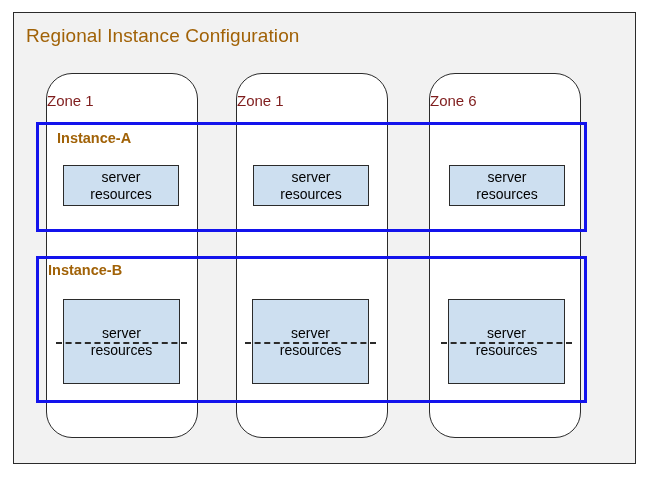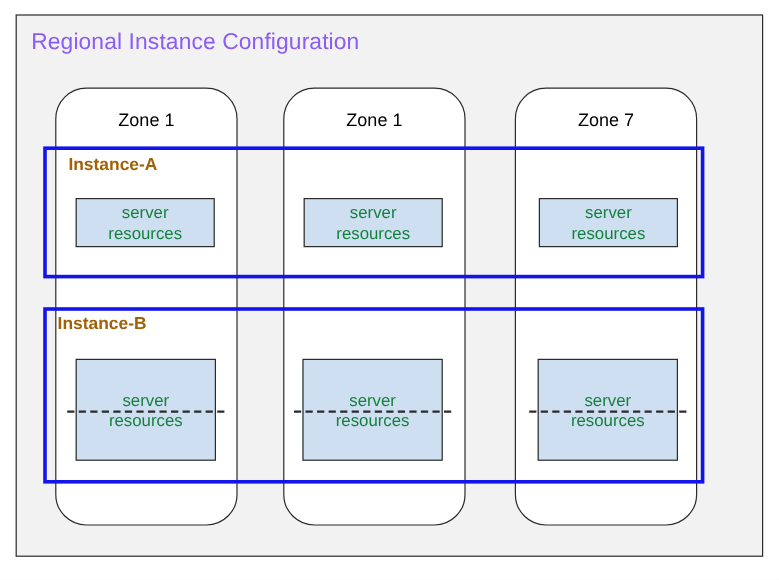--- a/index.html
+++ b/index.html
@@ -25,21 +25,21 @@
     background: #f2f2f2;
     border: 1px solid #2b2b2b;
     box-sizing: border-box;
   }
 
   .region-title {
     position: absolute;
     left: 12px;
     top: 12px;
     font-size: 19px;
-    color: #8b5cf6;
+    color: #a16207;
     letter-spacing: 0.1px;
     white-space: nowrap;
     text-align: center;
   }
 
   
   .zone {
     position: absolute;
     top: 60px;
     width: 152px;
@@ -51,23 +51,23 @@
   }
   .zone.z1 { left: 32px; }
   .zone.z2 { left: 222px; }
   .zone.z3 { left: 415px; }
 
   .zone-label {
     position: absolute;
     left: 0;
     top: 18px;
     width: 100%;
-    text-align: center;
+    text-align: left;
     font-size: 15px;
-    color: #000000;
+    color: #7f1d1d;
   }
 
   
   .instance-band {
     position: absolute;
     left: 22px;
     width: 551px;
     border: 3px solid #1313ec;
     box-sizing: border-box;
     background: transparent;
@@ -90,21 +90,21 @@
   .server-box {
     position: absolute;
     background: #cddff0;
     border: 1px solid #2b2b2b;
     box-sizing: border-box;
     display: flex;
     flex-direction: column;
     align-items: center;
     justify-content: center;
     font-size: 14px;
-    color: #15803d;
+    color: #000000;
     line-height: 17px;
   }
 
   
   .server-box.row-a {
     top: 152px;
     width: 116px;
     height: 41px;
   }
   .server-box.row-a.c1 { left: 49px; }
@@ -140,21 +140,21 @@
 
   <div class="region-title">Regional Instance Configuration</div>
 
   <div class="zone z1">
     <div class="zone-label">Zone 1</div>
   </div>
   <div class="zone z2">
     <div class="zone-label">Zone 1</div>
   </div>
   <div class="zone z3">
-    <div class="zone-label">Zone 7</div>
+    <div class="zone-label">Zone 6</div>
   </div>
 
   <div class="server-box row-a c1">
     <span class="line">server</span>
     <span class="line">resources</span>
   </div>
   <div class="server-box row-a c2">
     <span class="line">server</span>
     <span class="line">resources</span>
   </div>

